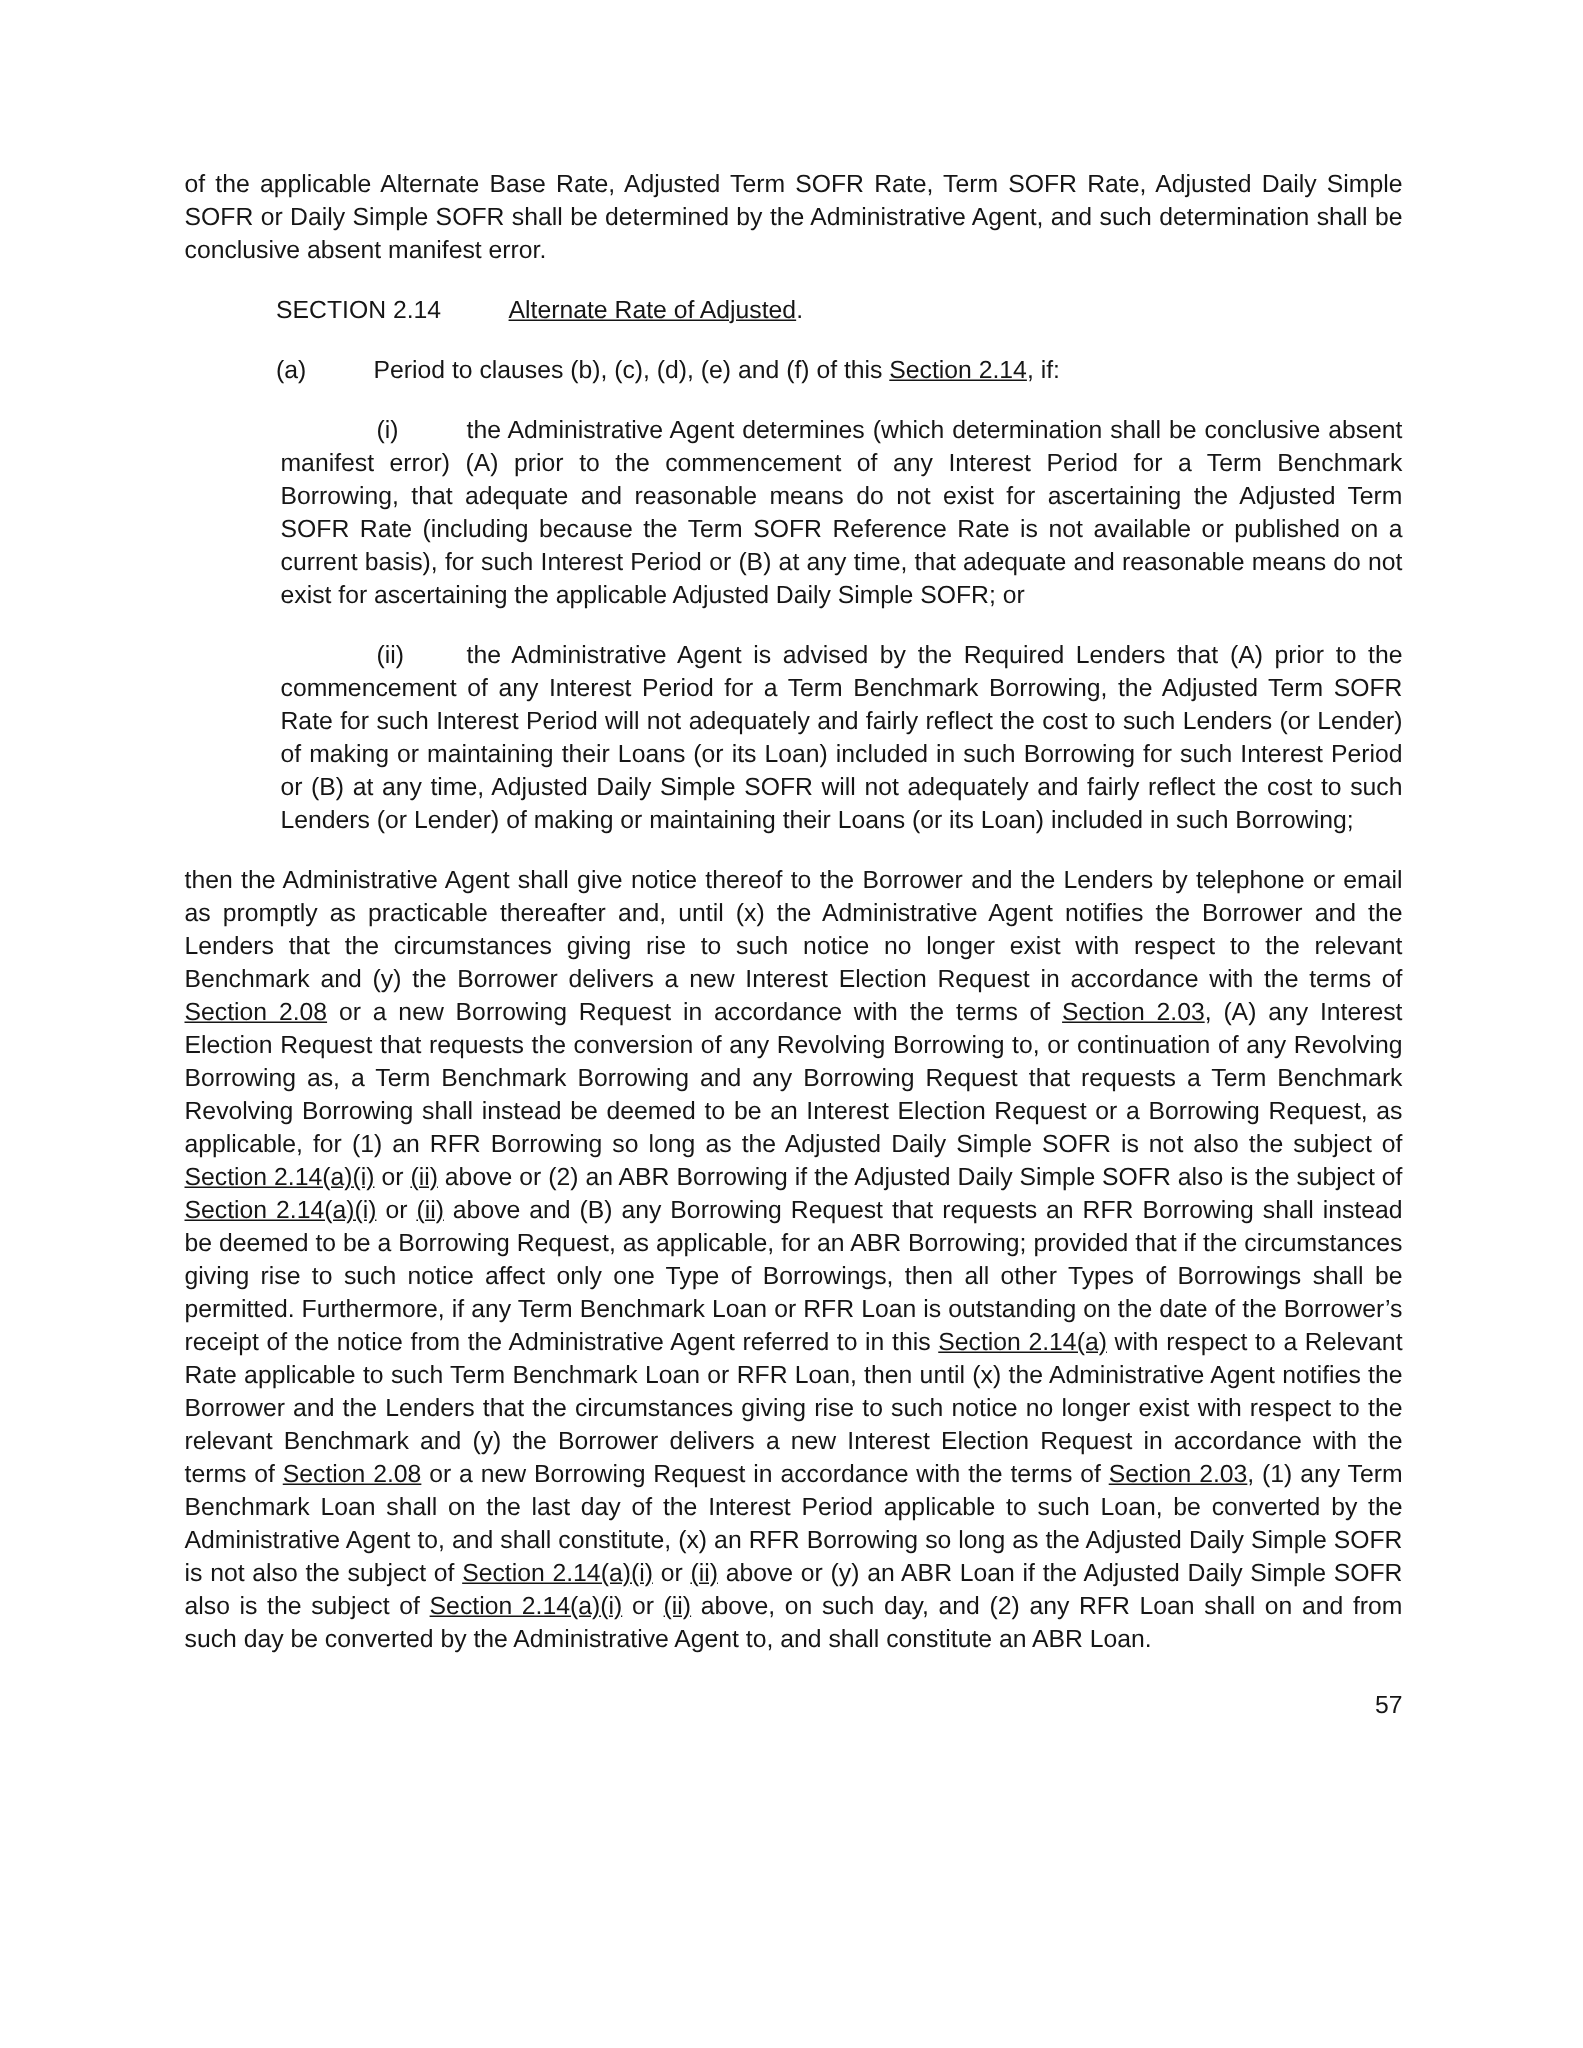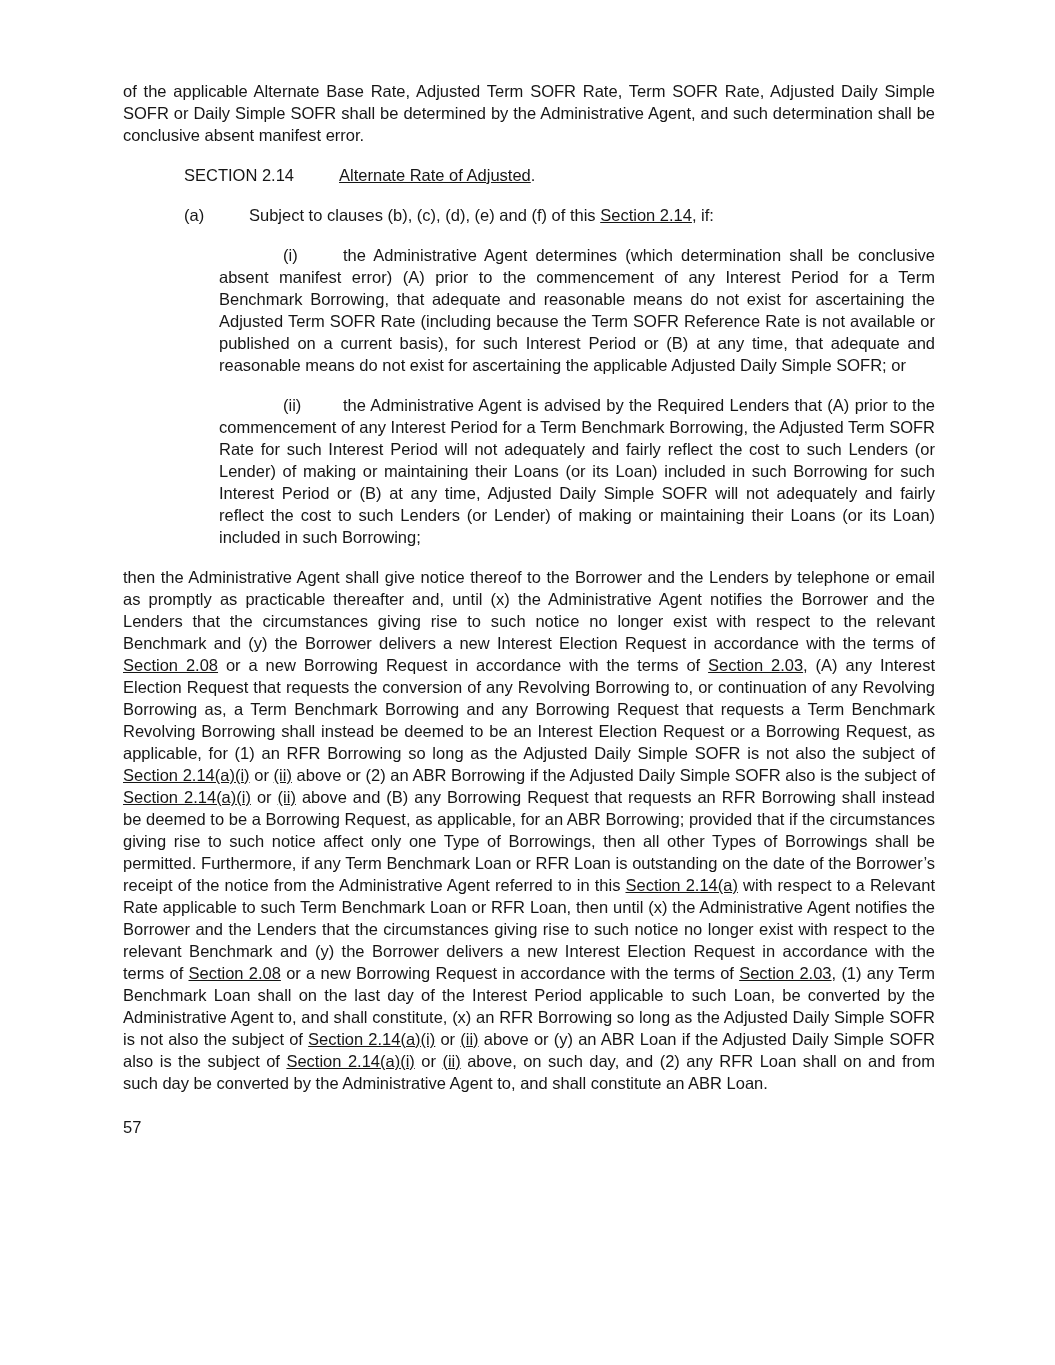--- a/index.html
+++ b/index.html
@@ -2,53 +2,53 @@
 <html><head>
 <meta charset="utf-8">
 <style>
   html, body { margin: 0; padding: 0; background: #e8e8e8; }
   .page {
     position: relative;
     width: 1055px;
     height: 1365px;
     background: #ffffff;
     box-sizing: border-box;
-    padding: 80px 120px 0 123px;
+    padding: 112px 120px 0 123px;
     font-family: "Liberation Sans", sans-serif;
     font-size: 16.5px;
     line-height: 22px;
     color: #161616;
     overflow: hidden;
   }
   .doc-body { width: 812px; }
   .para {
     margin: 0 0 18px 0;
     text-align: justify;
   }
   .style-body { }
   .style-first { text-indent: 61px; }
   .style-heading { text-indent: 61px; }
-  .style-sub { margin-left: 96px; text-indent: 64px; }
+  .style-sub { margin-left: 64px; text-indent: 64px; }
   .run-u { text-decoration: underline; }
   .label {
     display: inline-block;
     text-indent: 0;
   }
   .gap { display: inline-block; }
   .page-number {
-    text-align: left;
+    text-align: right;
     margin-top: 22px;
   }
 </style>
 </head>
 <body>
 
 <div class="page">
   <div class="doc-body">
       <p class="para style-body"><span>of the applicable Alternate Base Rate, Adjusted Term SOFR Rate, Term SOFR Rate, Adjusted Daily Simple SOFR or Daily Simple SOFR shall be determined by the Administrative Agent, and such determination shall be conclusive absent manifest error.</span></p>
       <p class="para style-heading"><span>SECTION 2.14</span><span class="gap" style="width: 45px;"></span><span class="run-u">Alternate Rate of Adjusted</span><span>.</span></p>
-      <p class="para style-first"><span class="label" style="width: 65px;">(a)</span><span>Subject to clauses (b), (c), (d), (e) and (f) of this </span><span class="run-u">Section 2.14</span><span>, if:</span></p>
+      <p class="para style-first"><span class="label" style="width: 65px;">(a)</span><span>Period to clauses (b), (c), (d), (e) and (f) of this </span><span class="run-u">Section 2.14</span><span>, if:</span></p>
       <p class="para style-sub"><span class="label" style="width: 60px;">(i)</span><span>the Administrative Agent determines (which determination shall be conclusive absent manifest error) (A) prior to the commencement of any Interest Period for a Term Benchmark Borrowing, that adequate and reasonable means do not exist for ascertaining the Adjusted Term SOFR Rate (including because the Term SOFR Reference Rate is not available or published on a current basis), for such Interest Period or (B) at any time, that adequate and reasonable means do not exist for ascertaining the applicable Adjusted Daily Simple SOFR; or</span></p>
       <p class="para style-sub"><span class="label" style="width: 60px;">(ii)</span><span>the Administrative Agent is advised by the Required Lenders that (A) prior to the commencement of any Interest Period for a Term Benchmark Borrowing, the Adjusted Term SOFR Rate for such Interest Period will not adequately and fairly reflect the cost to such Lenders (or Lender) of making or maintaining their Loans (or its Loan) included in such Borrowing for such Interest Period or (B) at any time, Adjusted Daily Simple SOFR will not adequately and fairly reflect the cost to such Lenders (or Lender) of making or maintaining their Loans (or its Loan) included in such Borrowing;</span></p>
       <p class="para style-body"><span>then the Administrative Agent shall give notice thereof to the Borrower and the Lenders by telephone or email as promptly as practicable thereafter and, until (x) the Administrative Agent notifies the Borrower and the Lenders that the circumstances giving rise to such notice no longer exist with respect to the relevant Benchmark and (y) the Borrower delivers a new Interest Election Request in accordance with the terms of </span><span class="run-u">Section 2.08</span><span> or a new Borrowing Request in accordance with the terms of </span><span class="run-u">Section 2.03</span><span>, (A) any Interest Election Request that requests the conversion of any Revolving Borrowing to, or continuation of any Revolving Borrowing as, a Term Benchmark Borrowing and any Borrowing Request that requests a Term Benchmark Revolving Borrowing shall instead be deemed to be an Interest Election Request or a Borrowing Request, as applicable, for (1) an RFR Borrowing so long as the Adjusted Daily Simple SOFR is not also the subject of </span><span class="run-u">Section 2.14(a)(i)</span><span> or </span><span class="run-u">(ii)</span><span> above or (2) an ABR Borrowing if the Adjusted Daily Simple SOFR also is the subject of </span><span class="run-u">Section 2.14(a)(i)</span><span> or </span><span class="run-u">(ii)</span><span> above and (B) any Borrowing Request that requests an RFR Borrowing shall instead be deemed to be a Borrowing Request, as applicable, for an ABR Borrowing; provided that if the circumstances giving rise to such notice affect only one Type of Borrowings, then all other Types of Borrowings shall be permitted. Furthermore, if any Term Benchmark Loan or RFR Loan is outstanding on the date of the Borrower’s receipt of the notice from the Administrative Agent referred to in this </span><span class="run-u">Section 2.14(a)</span><span> with respect to a Relevant Rate applicable to such Term Benchmark Loan or RFR Loan, then until (x) the Administrative Agent notifies the Borrower and the Lenders that the circumstances giving rise to such notice no longer exist with respect to the relevant Benchmark and (y) the Borrower delivers a new Interest Election Request in accordance with the terms of </span><span class="run-u">Section 2.08</span><span> or a new Borrowing Request in accordance with the terms of </span><span class="run-u">Section 2.03</span><span>, (1) any Term Benchmark Loan shall on the last day of the Interest Period applicable to such Loan, be converted by the Administrative Agent to, and shall constitute, (x) an RFR Borrowing so long as the Adjusted Daily Simple SOFR is not also the subject of </span><span class="run-u">Section 2.14(a)(i)</span><span> or </span><span class="run-u">(ii)</span><span> above or (y) an ABR Loan if the Adjusted Daily Simple SOFR also is the subject of </span><span class="run-u">Section 2.14(a)(i)</span><span> or </span><span class="run-u">(ii)</span><span> above, on such day, and (2) any RFR Loan shall on and from such day be converted by the Administrative Agent to, and shall constitute an ABR Loan.</span></p>
     </div>
   <div class="page-number">57</div>
 </div>
 
 </body></html>

